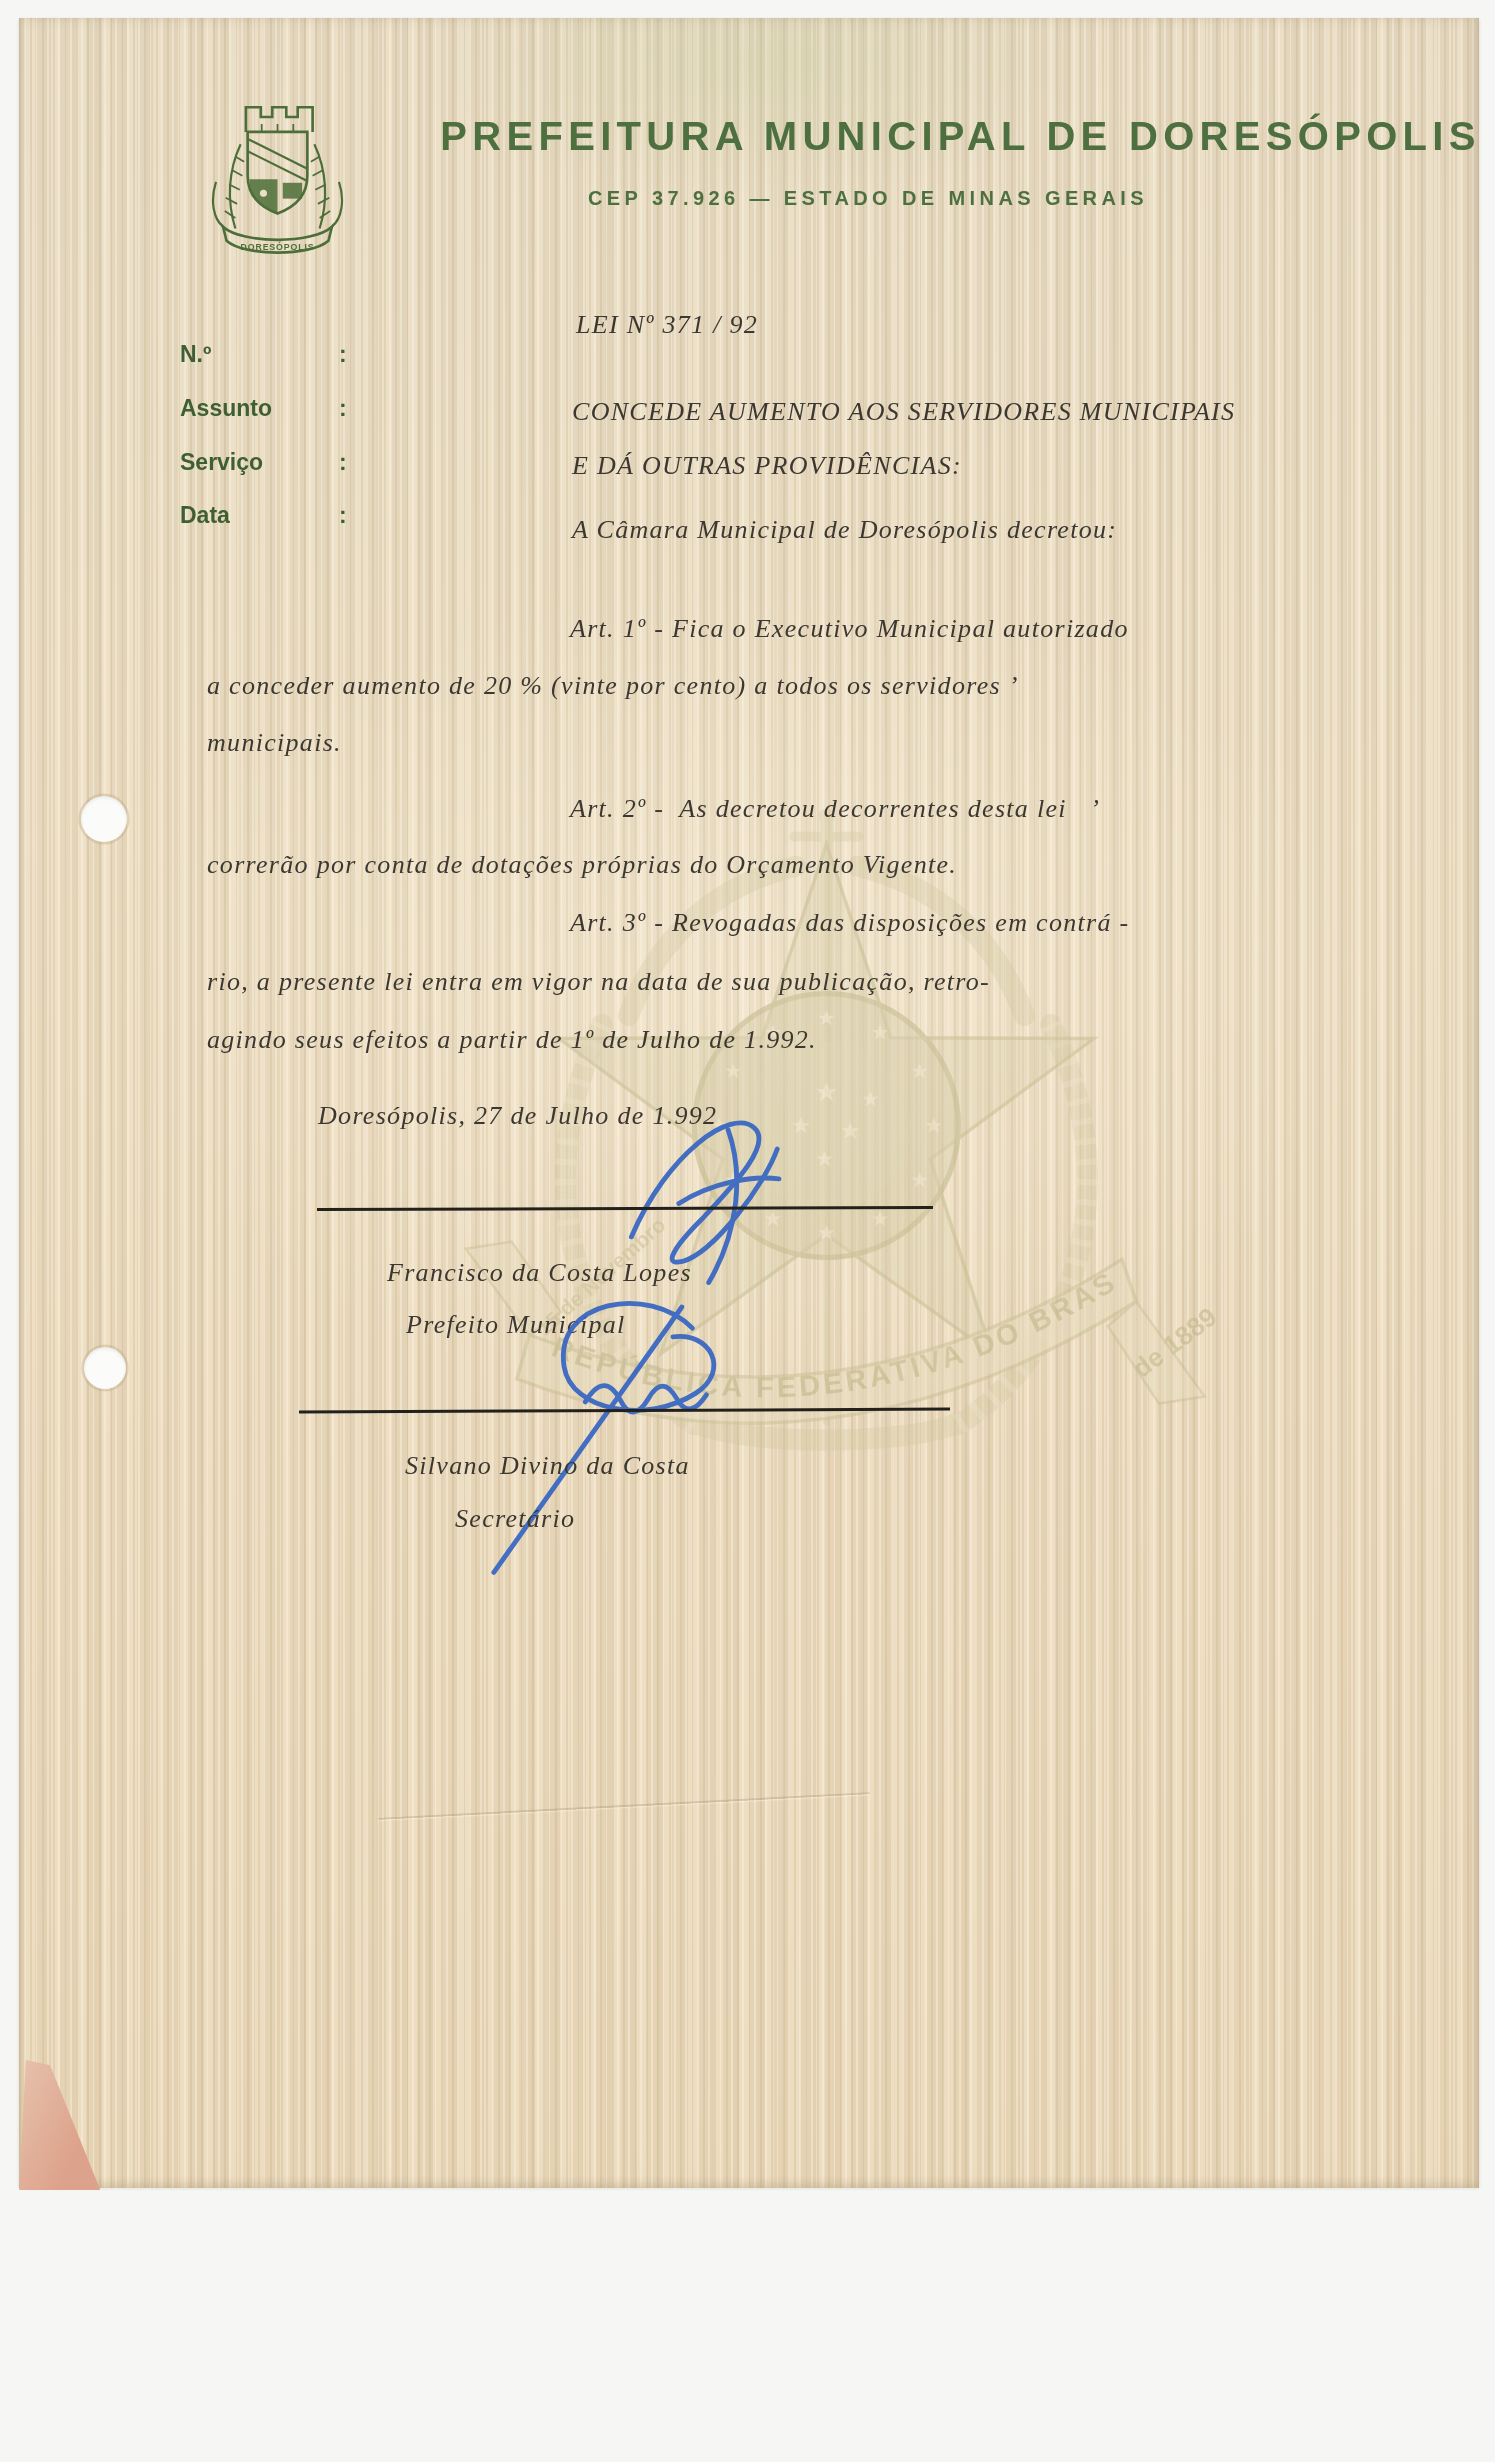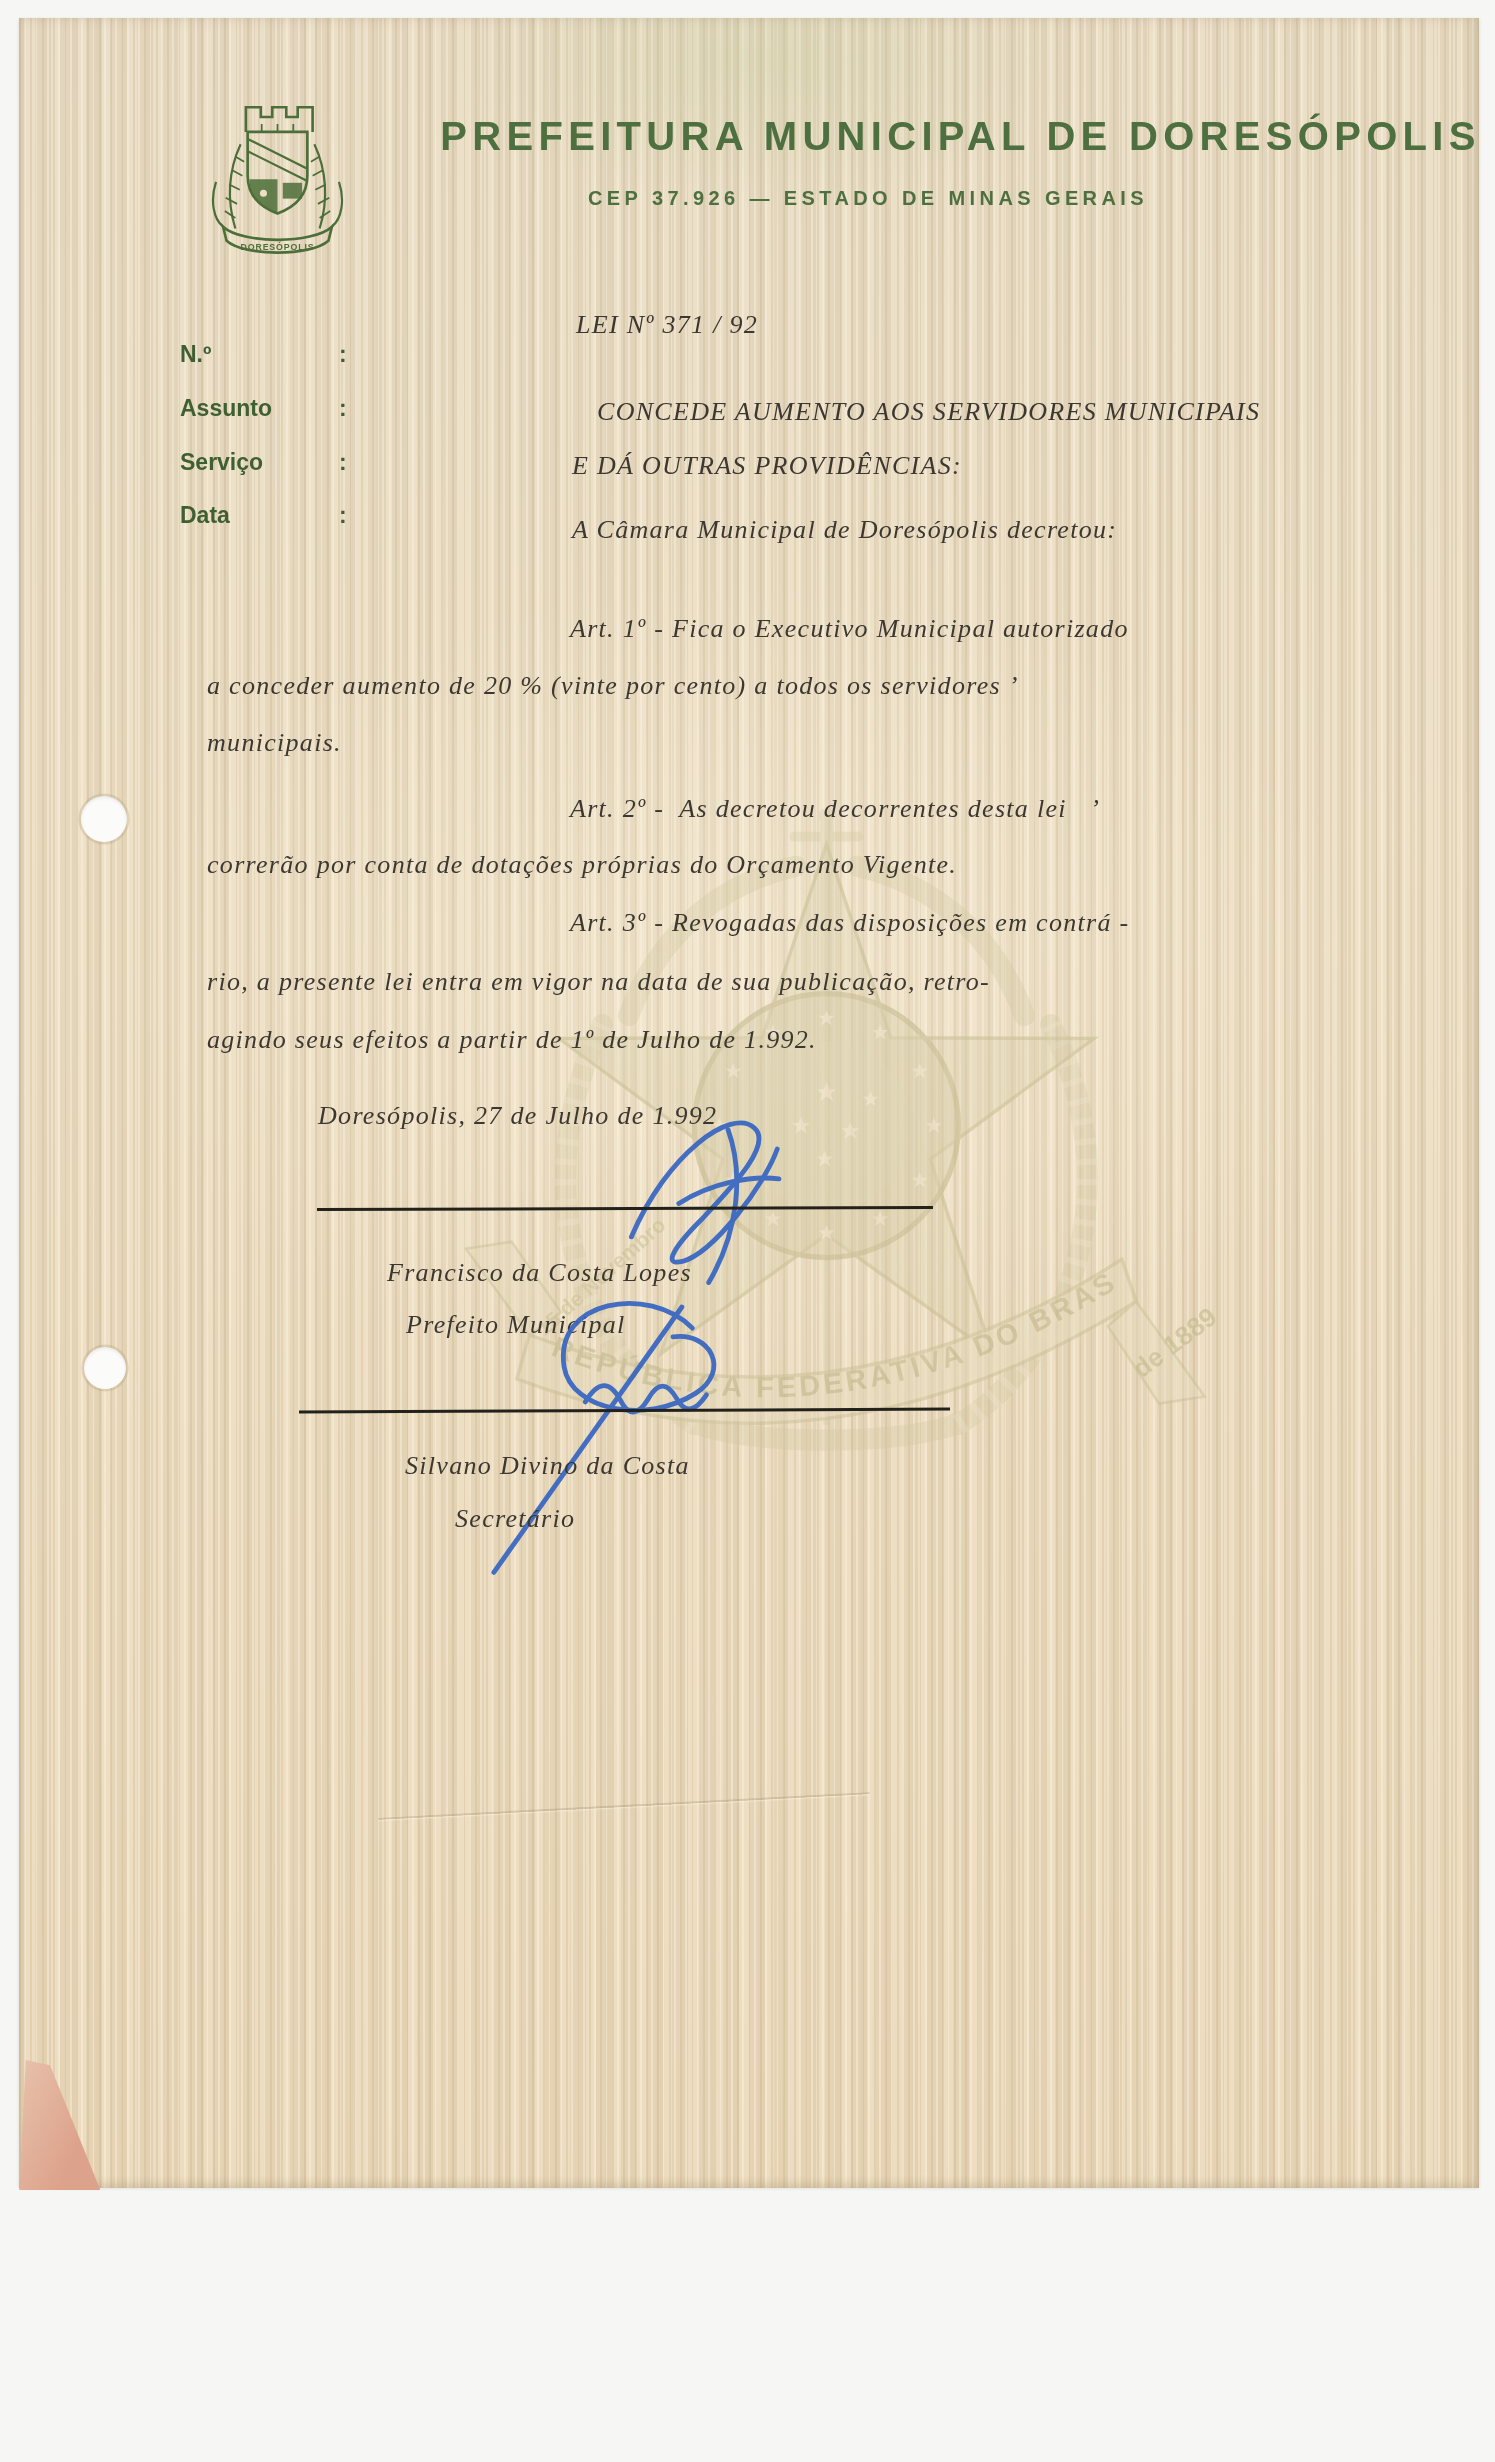--- a/index.html
+++ b/index.html
@@ -140,21 +140,21 @@
   <div class="meta-row" style="top:341px;">N.º</div>
   <div class="meta-colon" style="top:341px;">:</div>
   <div class="meta-row" style="top:395px;">Assunto</div>
   <div class="meta-colon" style="top:395px;">:</div>
   <div class="meta-row" style="top:449px;">Serviço</div>
   <div class="meta-colon" style="top:449px;">:</div>
   <div class="meta-row" style="top:502px;">Data</div>
   <div class="meta-colon" style="top:502px;">:</div>
 
   <div class="tw" style="left:576px;top:310px;">LEI Nº 371 / 92</div>
-  <div class="tw" style="left:572px;top:397px;padding-left:25px;">CONCEDE AUMENTO AOS SERVIDORES MUNICIPAIS</div>
+  <div class="tw" style="left:572px;top:397px;">CONCEDE AUMENTO AOS SERVIDORES MUNICIPAIS</div>
   <div class="tw" style="left:572px;top:451px;">E DÁ OUTRAS PROVIDÊNCIAS:</div>
   <div class="tw" style="left:572px;top:515px;">A Câmara Municipal de Doresópolis decretou:</div>
 
   <div class="tw" style="left:570px;top:614px;">Art. 1º - Fica o Executivo Municipal autorizado</div>
   <div class="tw" style="left:207px;top:671px;">a conceder aumento de 20 % (vinte por cento) a todos os servidores ’</div>
   <div class="tw" style="left:207px;top:728px;">municipais.</div>
   <div class="tw" style="left:570px;top:794px;">Art. 2º -  As decretou decorrentes desta lei   ’</div>
   <div class="tw" style="left:207px;top:850px;">correrão por conta de dotações próprias do Orçamento Vigente.</div>
   <div class="tw" style="left:570px;top:908px;">Art. 3º - Revogadas das disposições em contrá -</div>
   <div class="tw" style="left:207px;top:967px;">rio, a presente lei entra em vigor na data de sua publicação, retro-</div>

